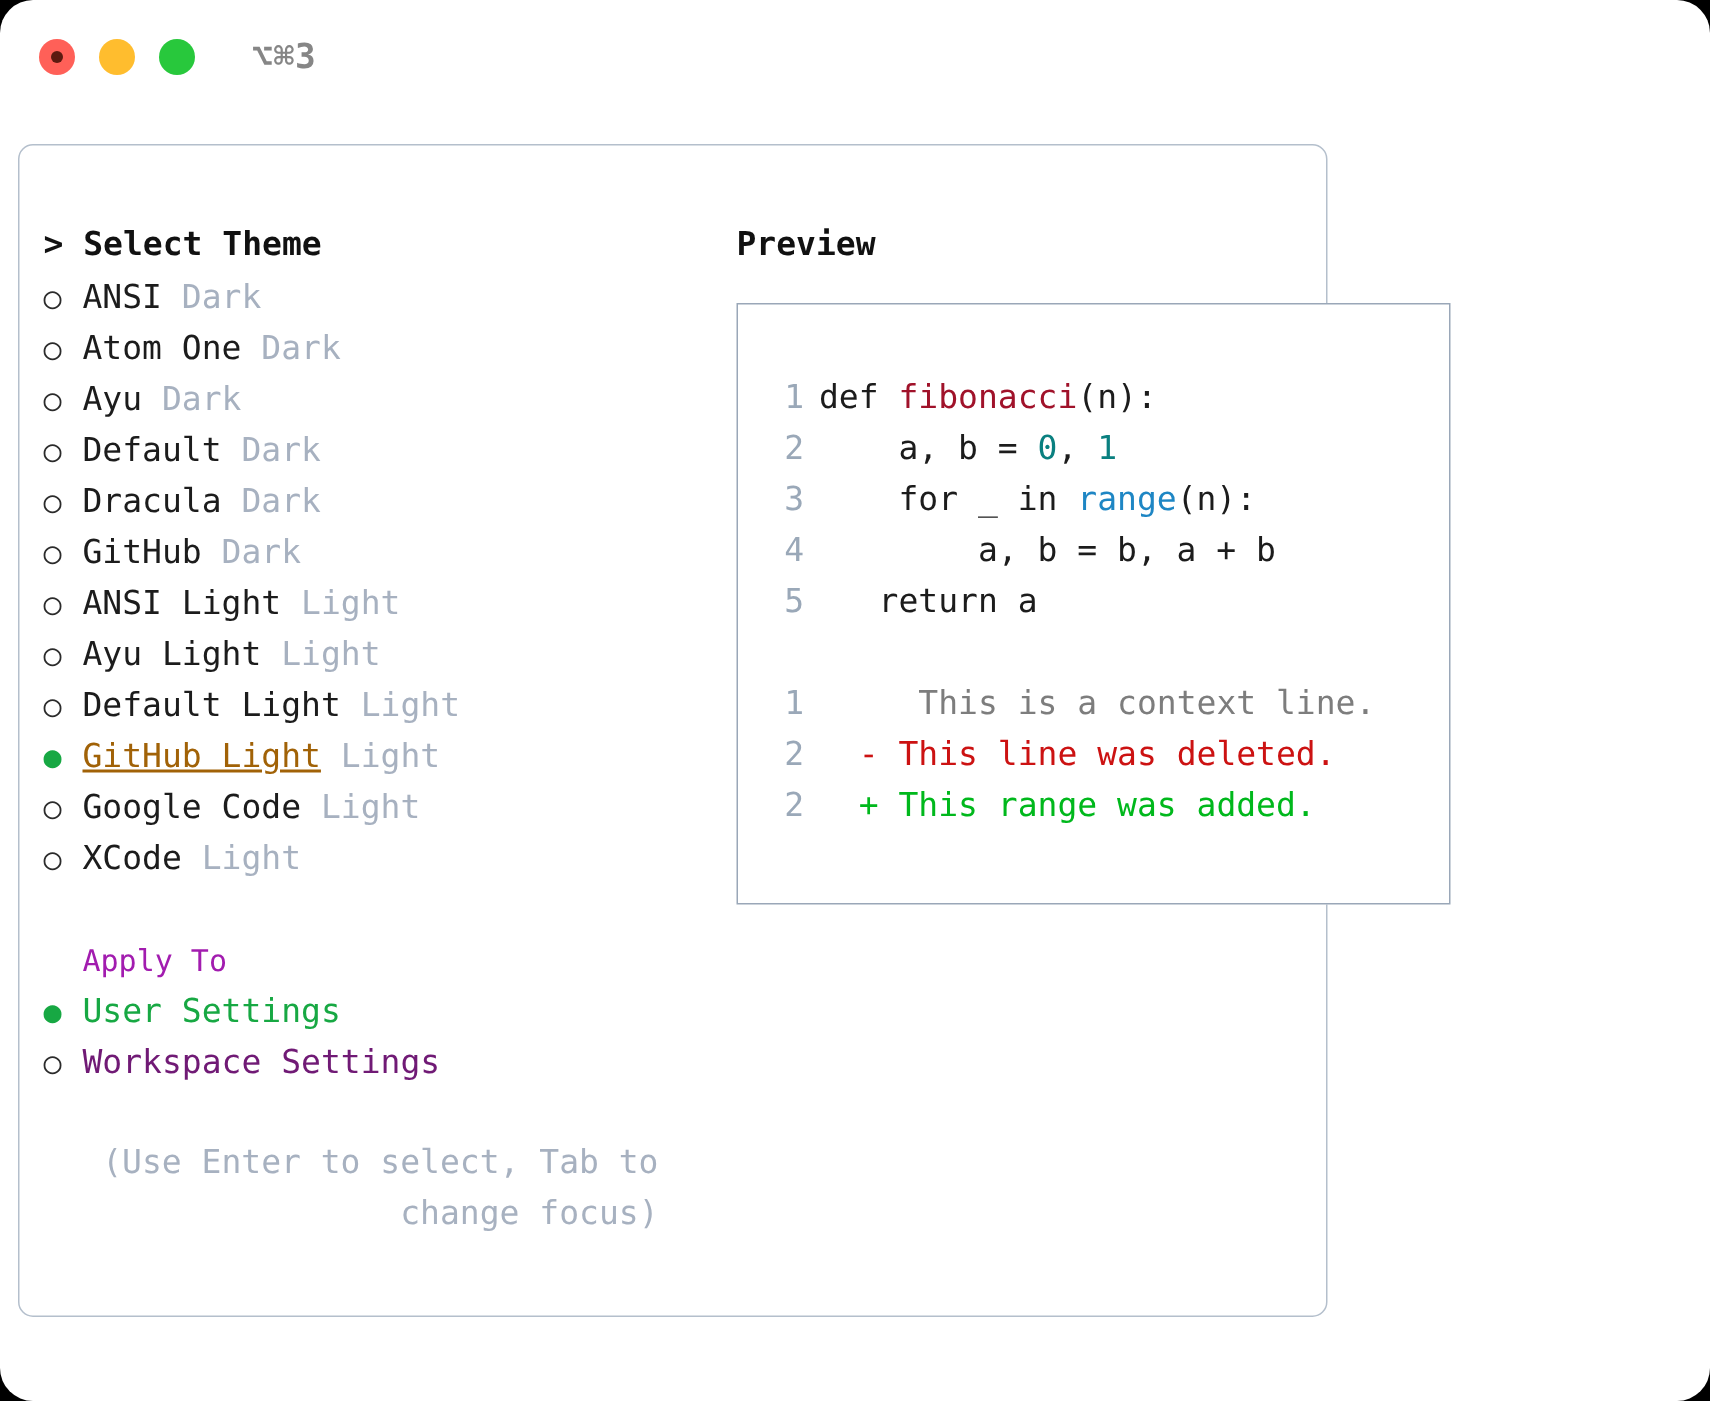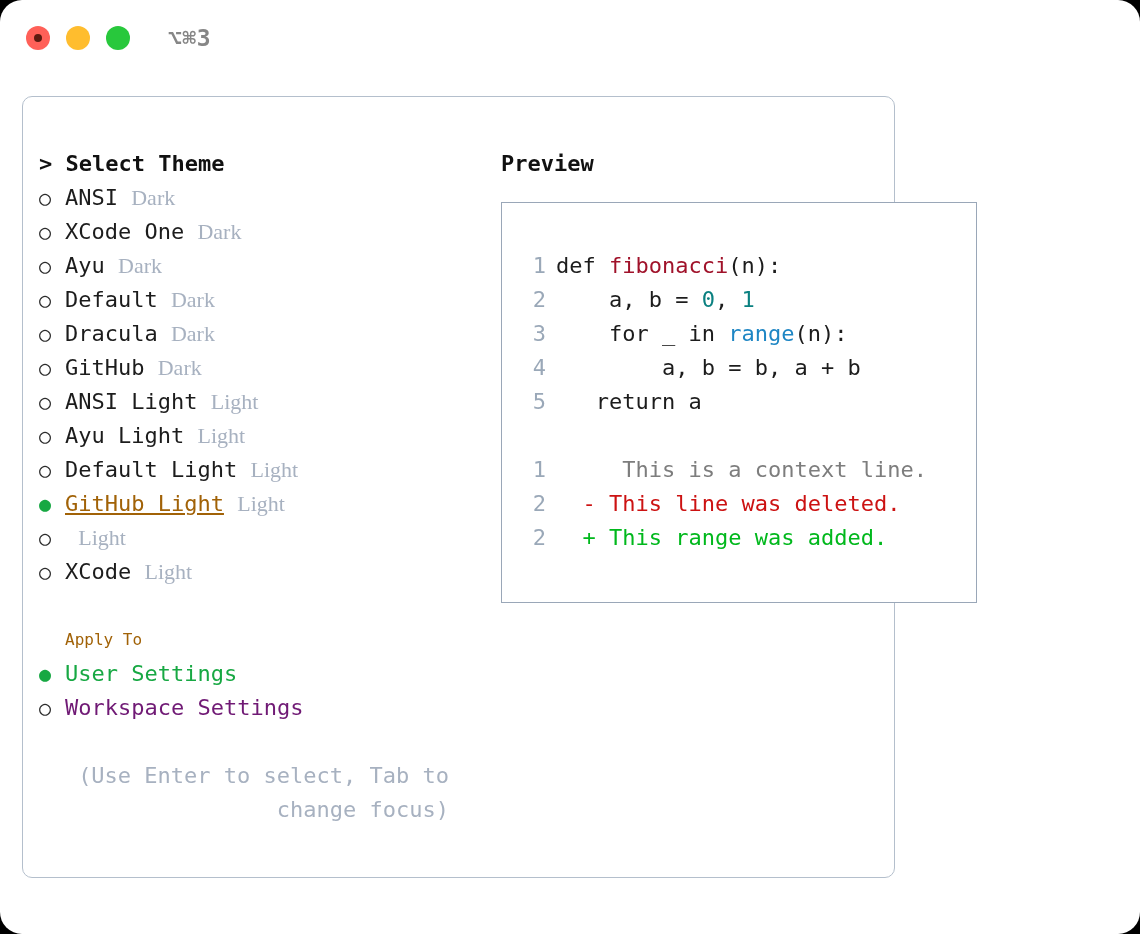--- a/index.html
+++ b/index.html
@@ -45,21 +45,21 @@
     font-size: 23px;
     font-weight: bold;
     color: #868686;
     letter-spacing: 0.5px;
     line-height: 32px;
     white-space: pre;
   }
   
   #panel {
     position: absolute;
-    left: 22px; top: 96px;
+    left: 12px; top: 96px;
     width: 873px; height: 782px;
     border: 1.5px solid #b4bfcc;
     border-radius: 10px;
     background: #ffffff;
   }
   
   #left-col {
     position: absolute;
     left: 16px; top: 50px;
     width: 450px;
@@ -82,25 +82,25 @@
   .bullet {
     display: inline-block;
     width: 26px;
     flex: 0 0 26px;
     font-size: 20px;
     color: #2b2b2b;
   }
   .bullet.on { color: #17a843; }
   .theme-name { color: #1c1c1c; }
   .theme-row.selected .theme-name { color: #a16207; text-decoration: underline; }
-  .theme-kind { color: #a7b1c0; font-family: Liberation Serif, serif; }
+  .theme-kind { color: #a7b1c0; }
   .spacer-row { height: 34px; }
   .section-label {
-    font-size: 16px;
-    color: #a16207;
+    font-size: 20px;
+    color: #a21caf;
     line-height: 34px;
     padding-left: 26px;
     white-space: pre;
   }
   .apply-row {
     display: flex;
     align-items: baseline;
     height: 34px;
     line-height: 34px;
     font-size: 22px;
@@ -173,30 +173,30 @@
     <div class="dot dot-green"></div>
     <div id="titlebar-title">⌥⌘3</div>
   </div>
 
   <div id="panel">
 
     <div id="left-col">
       <div class="list-header">&gt; Select Theme</div>
       <div id="theme-rows">
           <div class="theme-row"><span class="bullet">○</span><span class="theme-name">ANSI</span><span> </span><span class="theme-kind">Dark</span></div>
-          <div class="theme-row"><span class="bullet">○</span><span class="theme-name">XCode One</span><span> </span><span class="theme-kind">Dark</span></div>
+          <div class="theme-row"><span class="bullet">○</span><span class="theme-name">Atom One</span><span> </span><span class="theme-kind">Dark</span></div>
           <div class="theme-row"><span class="bullet">○</span><span class="theme-name">Ayu</span><span> </span><span class="theme-kind">Dark</span></div>
           <div class="theme-row"><span class="bullet">○</span><span class="theme-name">Default</span><span> </span><span class="theme-kind">Dark</span></div>
           <div class="theme-row"><span class="bullet">○</span><span class="theme-name">Dracula</span><span> </span><span class="theme-kind">Dark</span></div>
           <div class="theme-row"><span class="bullet">○</span><span class="theme-name">GitHub</span><span> </span><span class="theme-kind">Dark</span></div>
           <div class="theme-row"><span class="bullet">○</span><span class="theme-name">ANSI Light</span><span> </span><span class="theme-kind">Light</span></div>
           <div class="theme-row"><span class="bullet">○</span><span class="theme-name">Ayu Light</span><span> </span><span class="theme-kind">Light</span></div>
           <div class="theme-row"><span class="bullet">○</span><span class="theme-name">Default Light</span><span> </span><span class="theme-kind">Light</span></div>
           <div class="theme-row selected"><span class="bullet on">●</span><span class="theme-name">GitHub Light</span><span> </span><span class="theme-kind">Light</span></div>
-          <div class="theme-row"><span class="bullet">○</span><span> </span><span class="theme-kind">Light</span></div>
+          <div class="theme-row"><span class="bullet">○</span><span class="theme-name">Google Code</span><span> </span><span class="theme-kind">Light</span></div>
           <div class="theme-row"><span class="bullet">○</span><span class="theme-name">XCode</span><span> </span><span class="theme-kind">Light</span></div>
         </div>
 
       <div class="spacer-row"></div>
 
       <div class="section-label">Apply To</div>
       <div id="apply-rows">
           <div class="apply-row selected"><span class="bullet on">●</span><span class="apply-name">User Settings</span></div>
           <div class="apply-row"><span class="bullet">○</span><span class="apply-name">Workspace Settings</span></div>
         </div>

